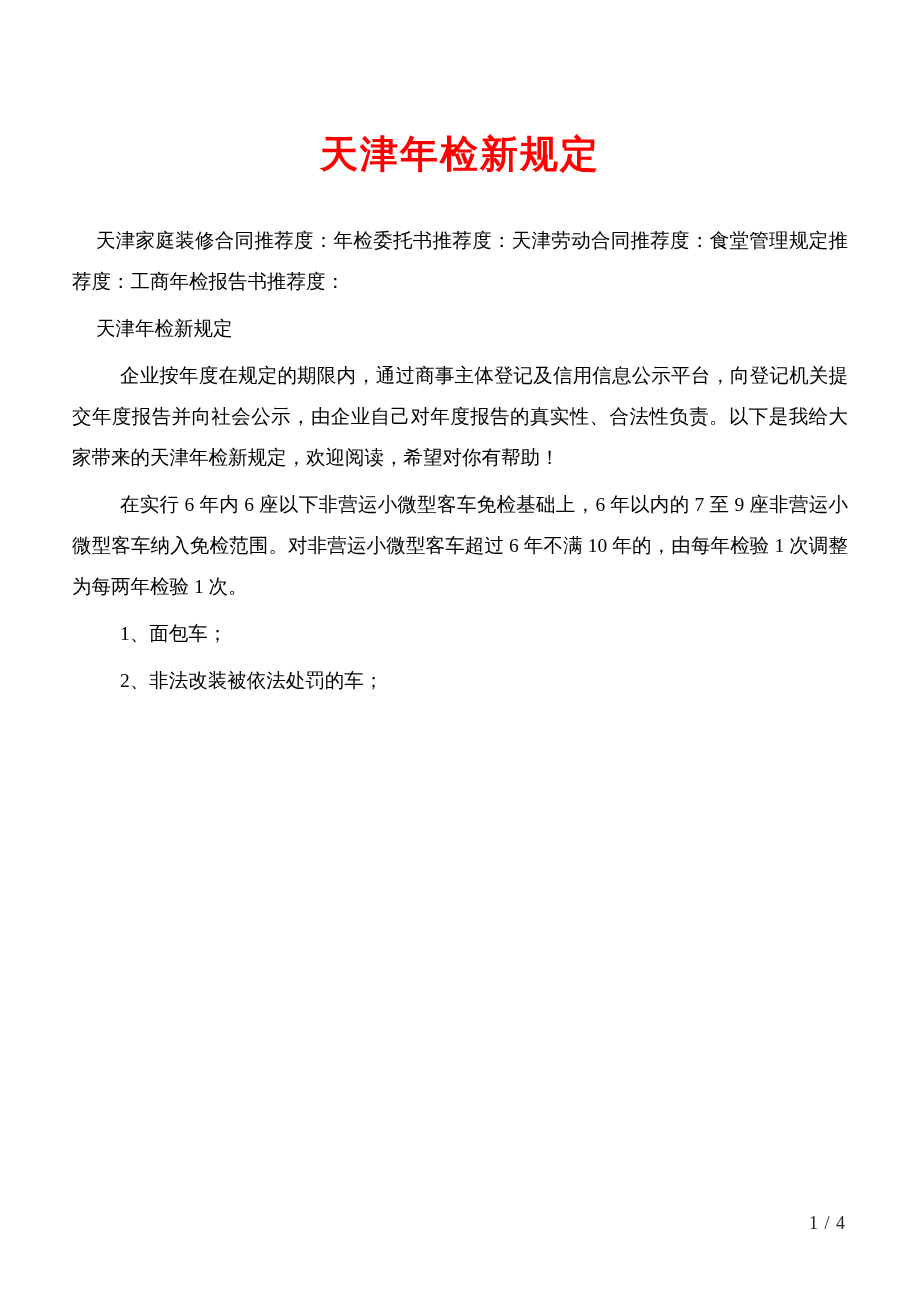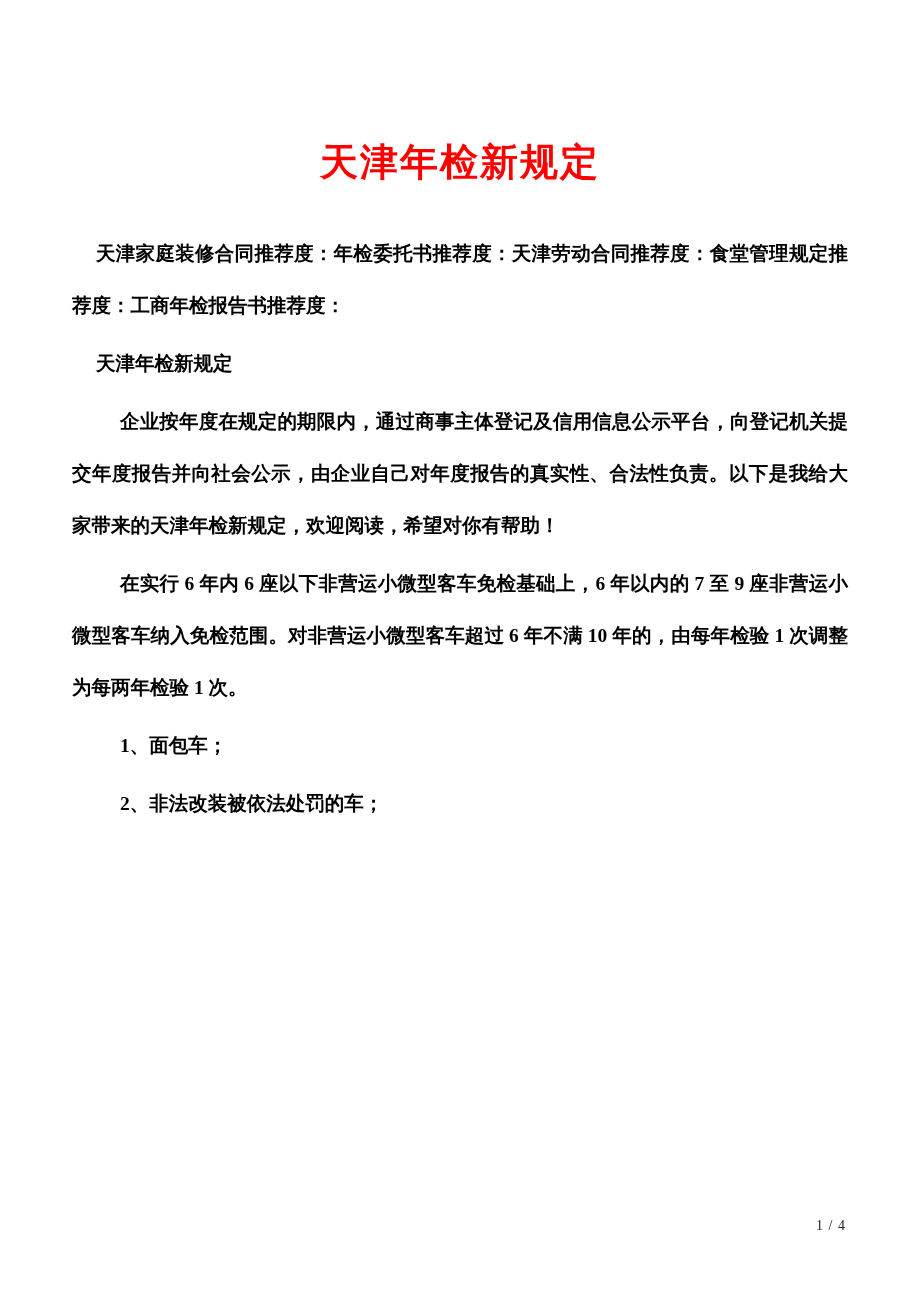--- a/index.html
+++ b/index.html
@@ -13,56 +13,55 @@
     font-family: "Liberation Serif", "DejaVu Serif", serif;
     color: #000000;
     position: relative;
     overflow: hidden;
   }
   .page {
     position: relative;
     width: 920px;
     height: 1302px;
     box-sizing: border-box;
-    padding: 12px 72px;
+    padding: 4px 72px;
   }
   .doc-title {
     margin: 0;
     padding-top: 128px;
     text-align: center;
     color: #ff0000;
     font-size: 38px;
     font-weight: bold;
     letter-spacing: 2px;
     line-height: 1.2;
     font-family: "Liberation Serif", "DejaVu Serif", serif;
   }
   .body-block {
     margin-top: 42px;
   }
   p.para {
     margin: 0 0 6px 0;
     font-size: 19.5px;
-    line-height: 52px;
+    line-height: 41px;
     text-align: justify;
     text-justify: inter-ideograph;
     color: #000000;
-    font-weight: bold;
   }
   p.indent1 {
     text-indent: 24px;
   }
   p.indent2 {
     text-indent: 48px;
   }
   .page-number {
     position: absolute;
     right: 74px;
     bottom: 68px;
-    font-size: 14px;
+    font-size: 18px;
     color: #222222;
     letter-spacing: 1px;
   }
 </style>
 </head>
 <body>
 
 <div class="page">
 
   <h1 class="doc-title">天津年检新规定</h1>

